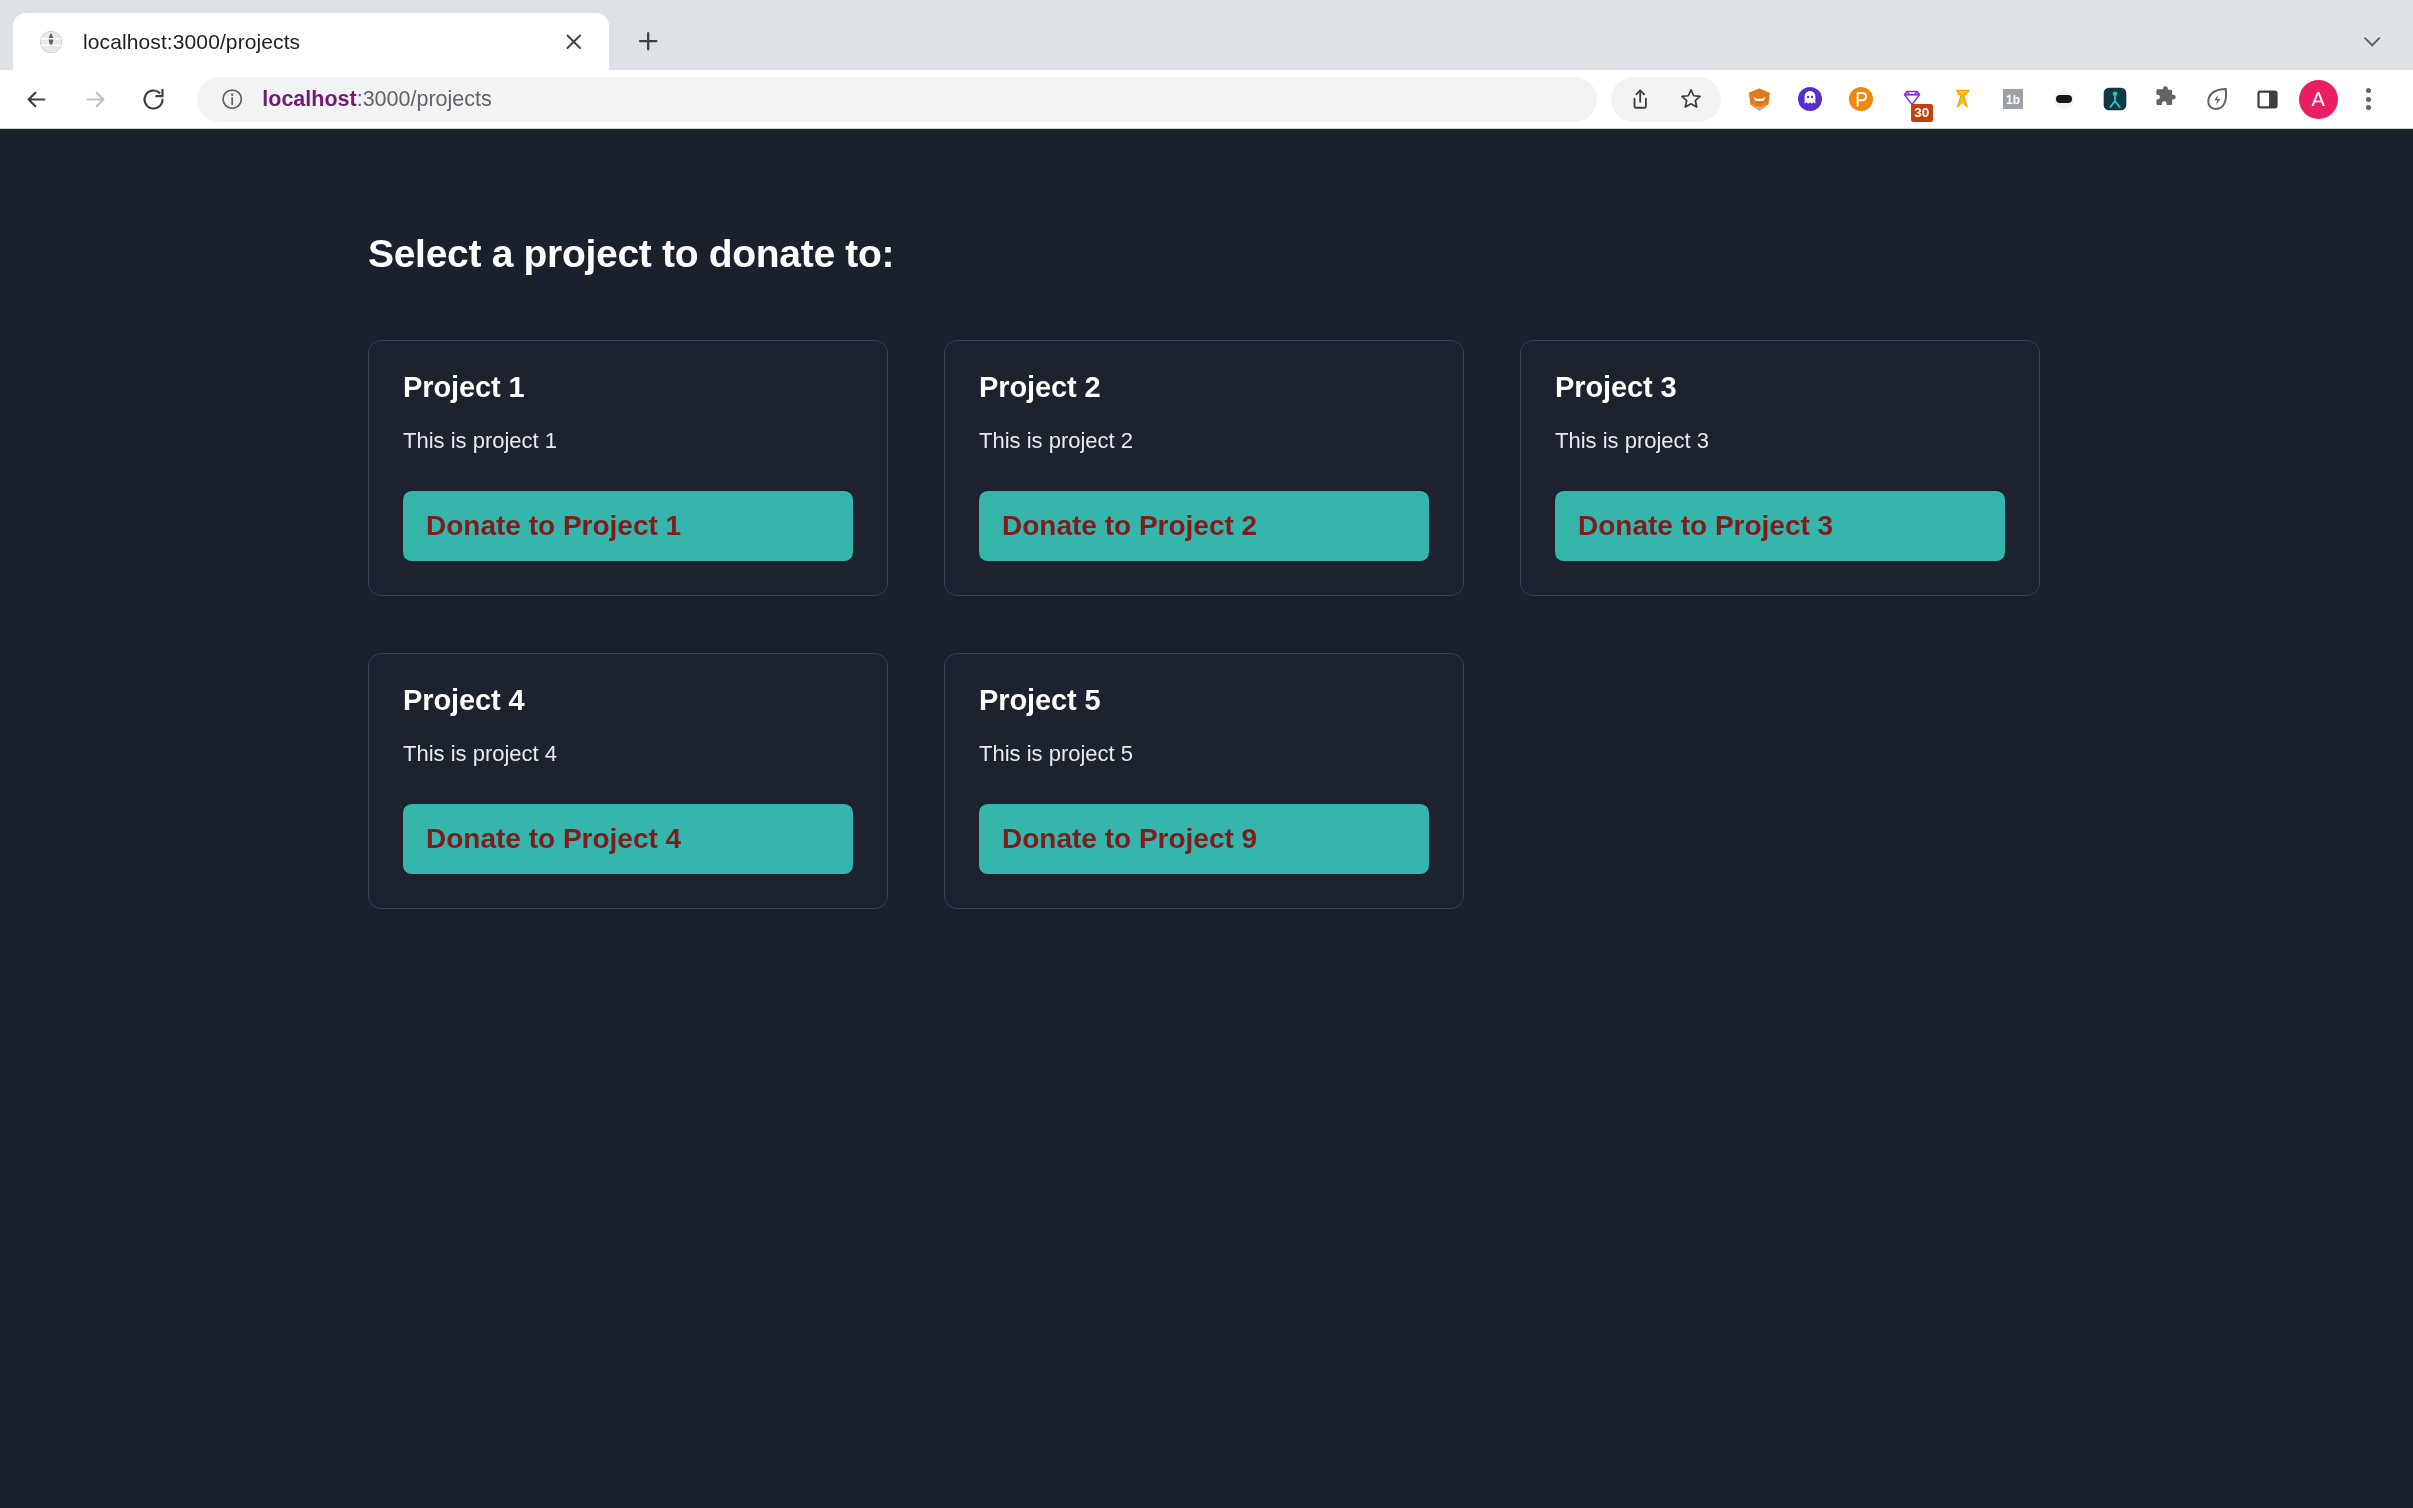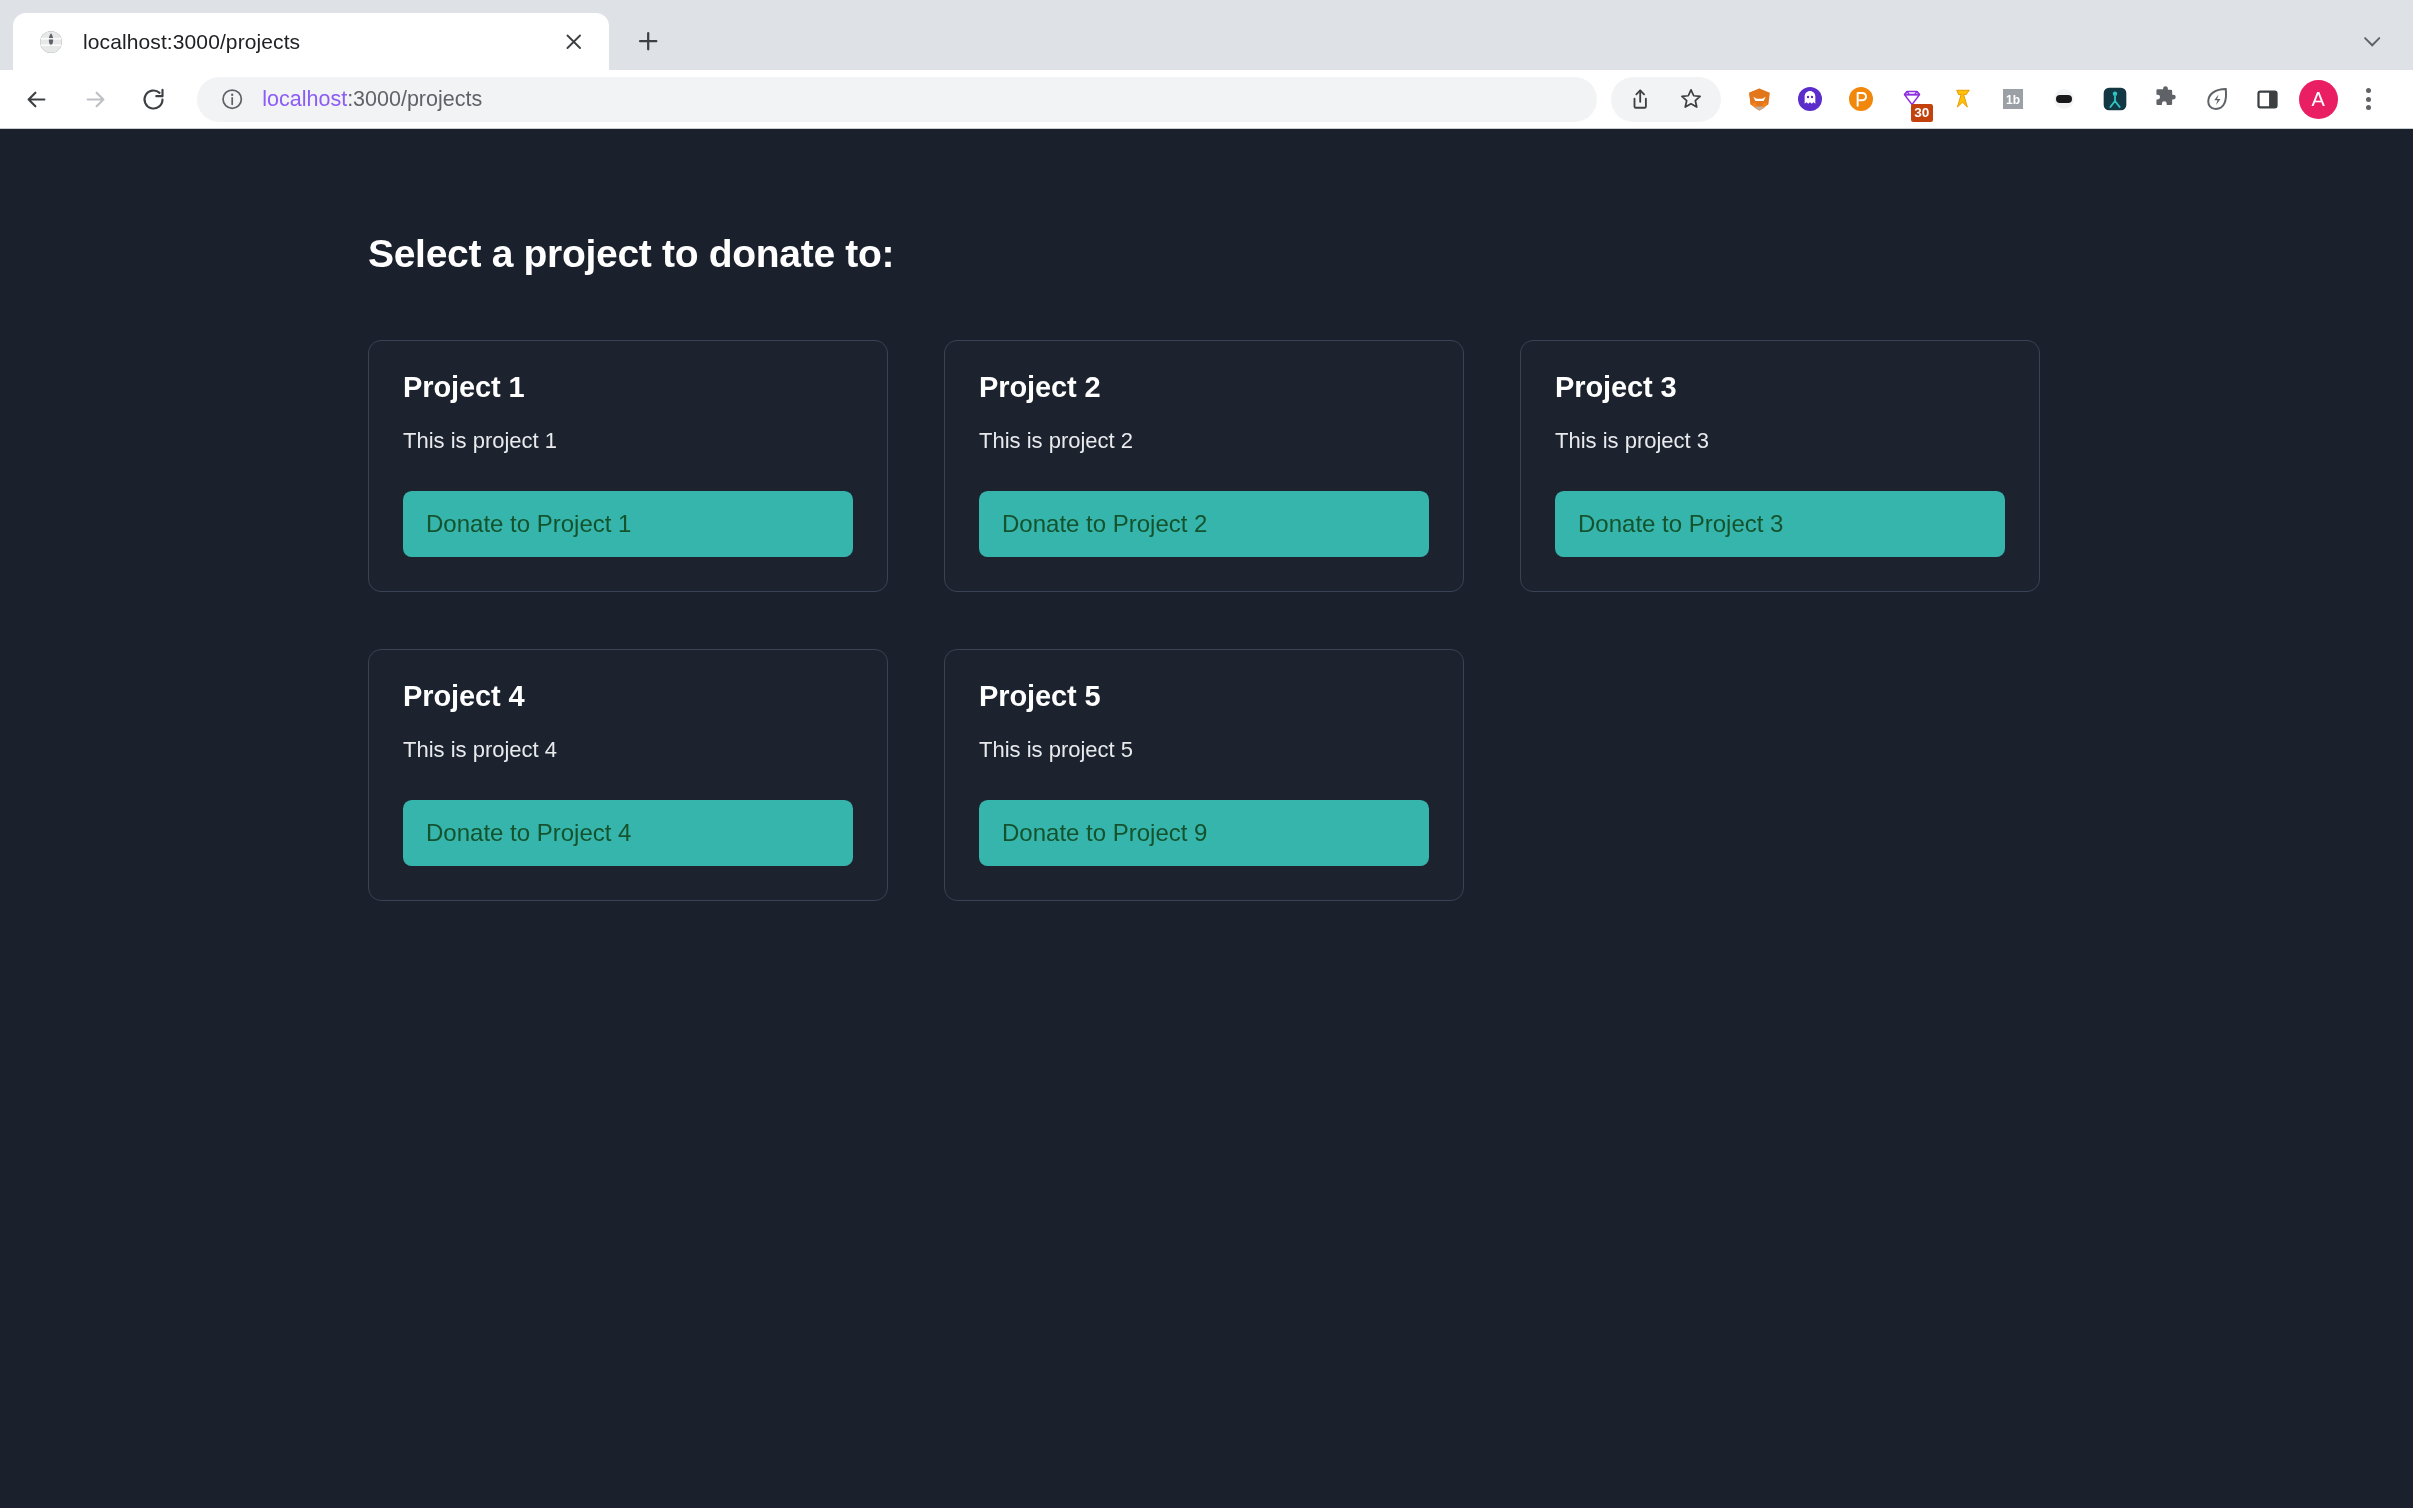--- a/index.html
+++ b/index.html
@@ -140,21 +140,21 @@
     justify-content: center;
   }
 
   .omnibox-url {
     font-size: 21.5px;
     color: #5f6368;
     white-space: nowrap;
     overflow: hidden;
     flex: 1 1 auto;
   }
-  .omnibox-url .host { color: #8b5cf6; }
+  .omnibox-url .host { color: #701a75; font-weight: bold; }
 
   .tb-icons {
     display: flex;
     align-items: center;
     flex: 0 0 auto;
     gap: 0;
   }
 
   .tb-icon {
     width: 45px;
@@ -262,28 +262,29 @@
   .card-desc {
     font-size: 22px;
     color: #e8eaed;
     margin-bottom: 37px;
   }
 
   .donate-btn {
     display: block;
     width: 100%;
     background: #35b5ab;
-    color: #14532d;
+    color: #7f1d1d;
     border: none;
     border-radius: 8.6px;
     font-family: "Liberation Sans", sans-serif;
-    font-size: 24px;
+    font-size: 28px;
     text-align: left;
     padding: 18.7px 23px;
     cursor: pointer;
+    font-weight: bold;
   }
 </style>
 </head>
 <body>
 
 <div class="browser">
 
   <div class="tabstrip">
     <div class="tab">
       <span class="tab-favicon">

